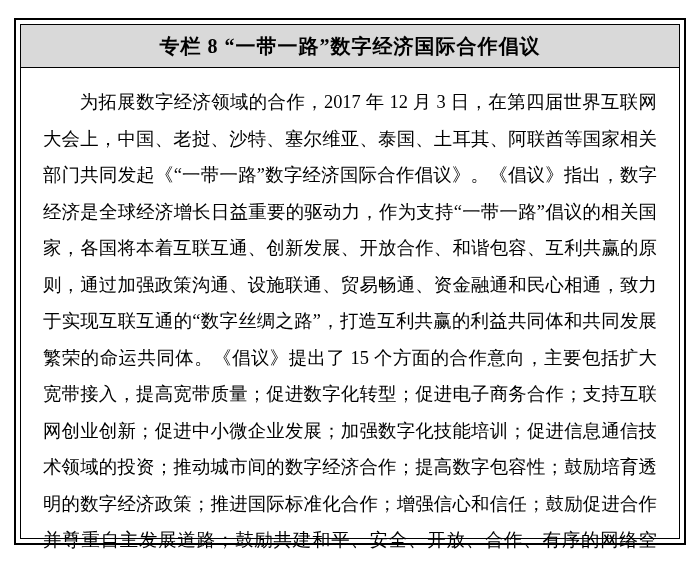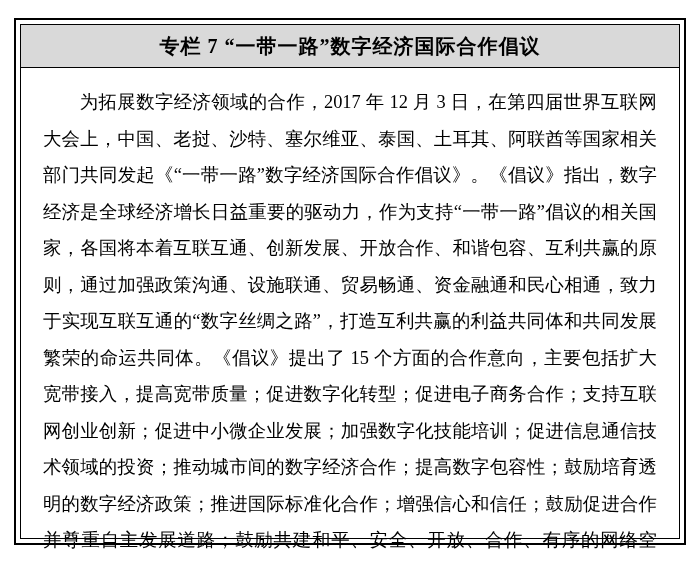--- a/index.html
+++ b/index.html
@@ -68,19 +68,19 @@
     font-family: "Liberation Serif", "DejaVu Serif", serif;
     word-break: break-all;
   }
 </style>
 </head>
 <body>
 
 <div class="box">
   <div class="box-inner">
     <div class="title-bar">
-      <span class="title-text">专栏 7  “一带一路”数字经济国际合作倡议</span>
+      <span class="title-text">专栏 8  “一带一路”数字经济国际合作倡议</span>
     </div>
     <div class="body-area">
       <p class="para">为拓展数字经济领域的合作，2017 年 12 月 3 日，在第四届世界互联网大会上，中国、老挝、沙特、塞尔维亚、泰国、土耳其、阿联酋等国家相关部门共同发起《“一带一路”数字经济国际合作倡议》。《倡议》指出，数字经济是全球经济增长日益重要的驱动力，作为支持“一带一路”倡议的相关国家，各国将本着互联互通、创新发展、开放合作、和谐包容、互利共赢的原则，通过加强政策沟通、设施联通、贸易畅通、资金融通和民心相通，致力于实现互联互通的“数字丝绸之路”，打造互利共赢的利益共同体和共同发展繁荣的命运共同体。《倡议》提出了 15 个方面的合作意向，主要包括扩大宽带接入，提高宽带质量；促进数字化转型；促进电子商务合作；支持互联网创业创新；促进中小微企业发展；加强数字化技能培训；促进信息通信技术领域的投资；推动城市间的数字经济合作；提高数字包容性；鼓励培育透明的数字经济政策；推进国际标准化合作；增强信心和信任；鼓励促进合作并尊重自主发展道路；鼓励共建和平、安全、开放、合作、有序的网络空间；鼓励建立多层次交流机制。</p>
     </div>
   </div>
 </div>
 
 </body></html>

